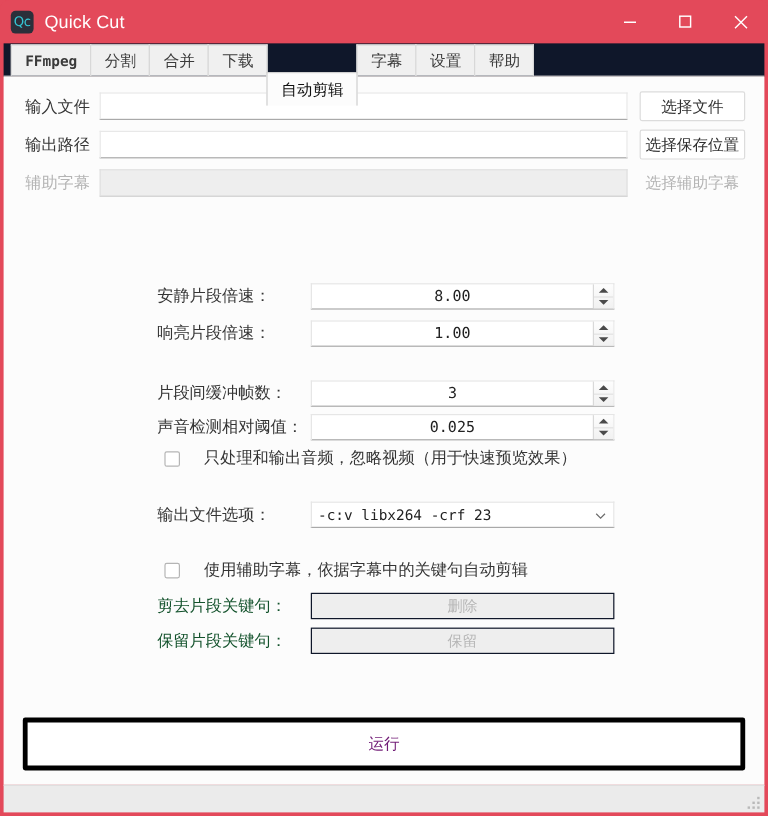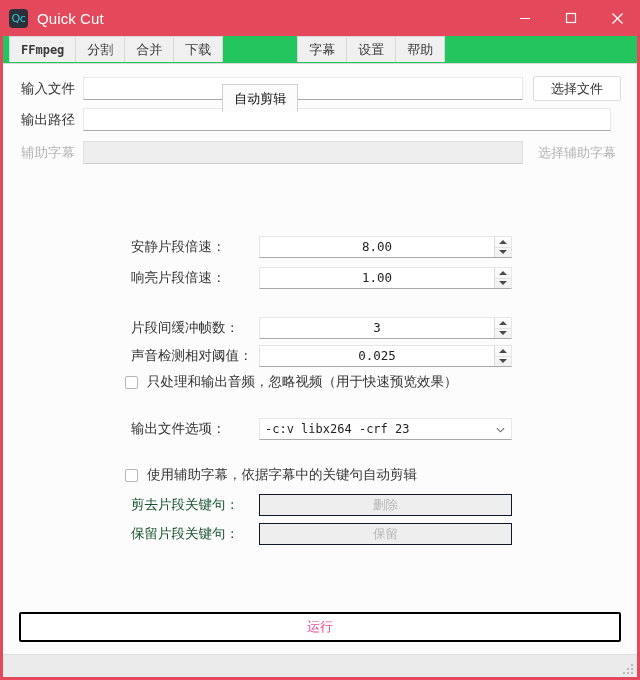--- a/index.html
+++ b/index.html
@@ -75,23 +75,23 @@
   }
   .win-btn svg { display: block; }
 
   
   .tabstrip-wrap {
     background: #e3495a;
     padding: 0 3px;
     flex: 0 0 auto;
   }
   .tabstrip {
-    background: #22c55e;
-    display: flex;
-    align-items: flex-start;
+    background: #0f172a;
+    display: flex;
+    align-items: center;
     height: 27px;
     border-bottom: 1px solid #d8d8d8;
     padding-left: 6px;
   }
   .tab {
     height: 26px;
     line-height: 26px;
     padding: 0 11px;
     font-size: 13px;
     color: #3a3a3a;
@@ -247,21 +247,22 @@
     border-left: 4px solid transparent;
     border-right: 4px solid transparent;
     border-top: 4px solid #4a4a4a;
   }
 
   
   .checkrow {
     position: absolute;
     display: flex;
     align-items: center;
-    left: 122px;
+    left: 134px;
+    gap: 11px;
   }
   .cbox {
     width: 13px;
     height: 13px;
     box-sizing: border-box;
     border: 1px solid #b5b5b5;
     border-radius: 2px;
     background: #fff;
     flex: 0 0 13px;
   }
@@ -314,27 +315,27 @@
 
   
   .runbar {
     position: absolute;
     left: 16px;
     right: 16px;
     bottom: 12px;
   }
   .run-btn {
     width: 100%;
-    height: 30px;
+    height: 44px;
     box-sizing: border-box;
     background: #ffffff;
-    border: 2px solid #000000;
+    border: 4px solid #000000;
     border-radius: 2px;
     font-size: 13px;
-    color: #ec4899;
+    color: #701a75;
     font-family: "Liberation Sans", sans-serif;
     cursor: default;
   }
 
   
   .statusbar {
     flex: 0 0 22px;
     height: 22px;
     background: #ebebeb;
     border-top: 1px solid #dfdfdf;
@@ -402,20 +403,21 @@
 
       <div class="file-row" style="top:12px;">
         <div class="lbl">输入文件</div>
         <input class="flatinput" type="text" value="" style="">
         <button class="btn">选择文件</button>
       </div>
 
       <div class="file-row" style="top:44px;">
         <div class="lbl">输出路径</div>
         <input class="flatinput" type="text" value="" style="">
+        <button class="btn">选择保存位置</button>
       </div>
 
       <div class="file-row" style="top:76px;">
         <div class="lbl disabled">辅助字幕</div>
         <input class="flatinput disabled" type="text" disabled="" value="" style="">
         <button class="btn disabled" disabled="">选择辅助字幕</button>
       </div>
 
       <div class="form-row" style="top:172px;">
         <div class="flabel">安静片段倍速：</div>

